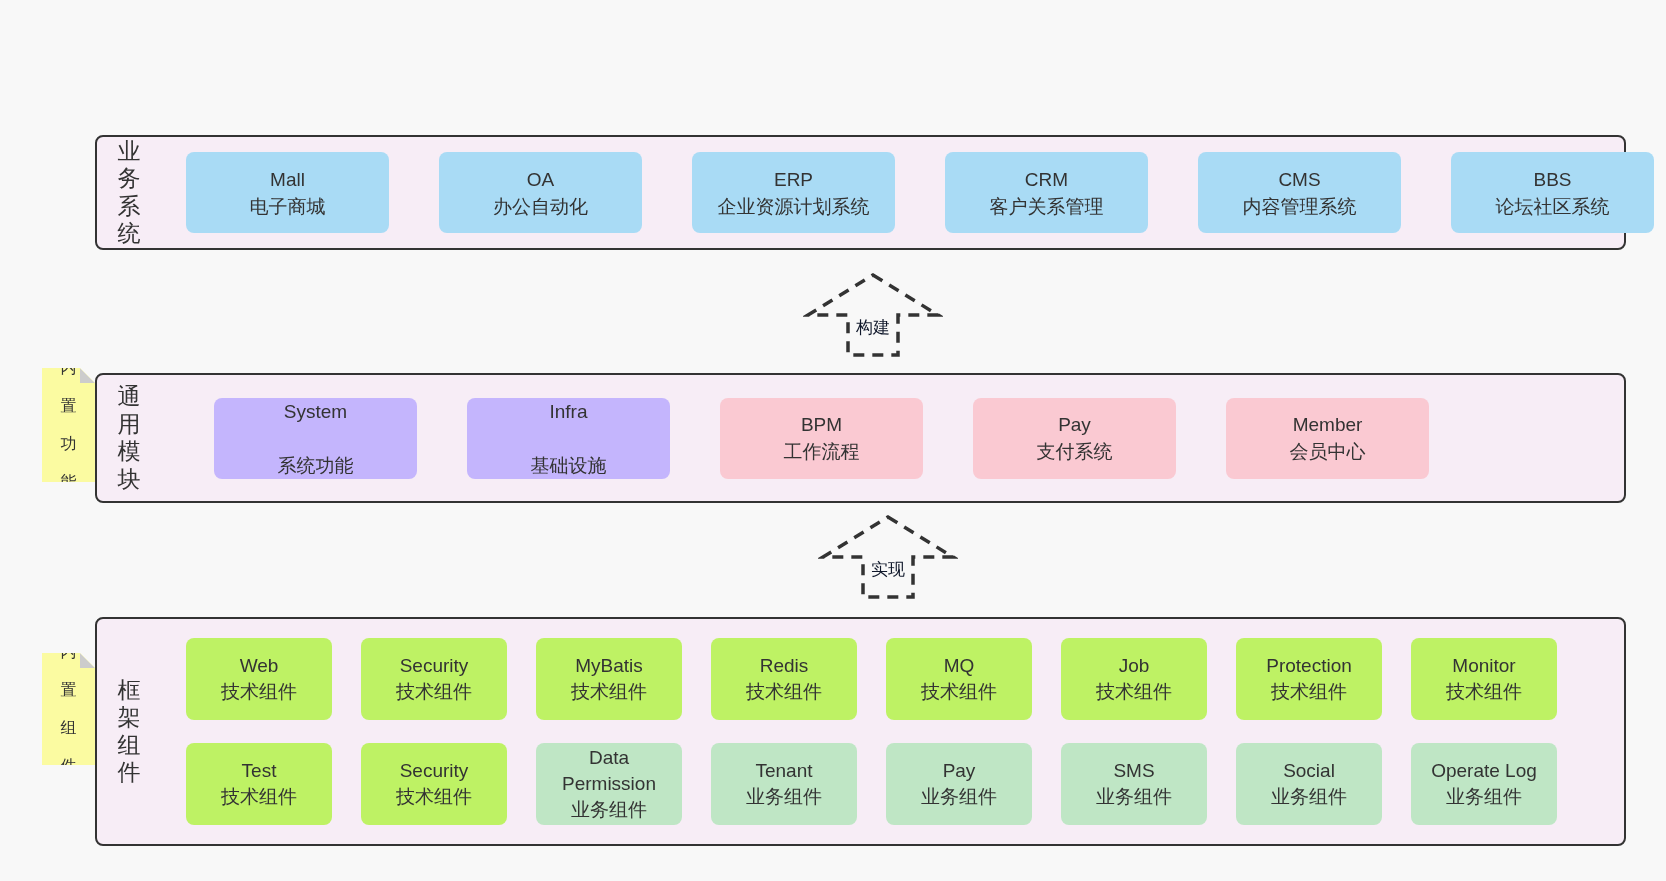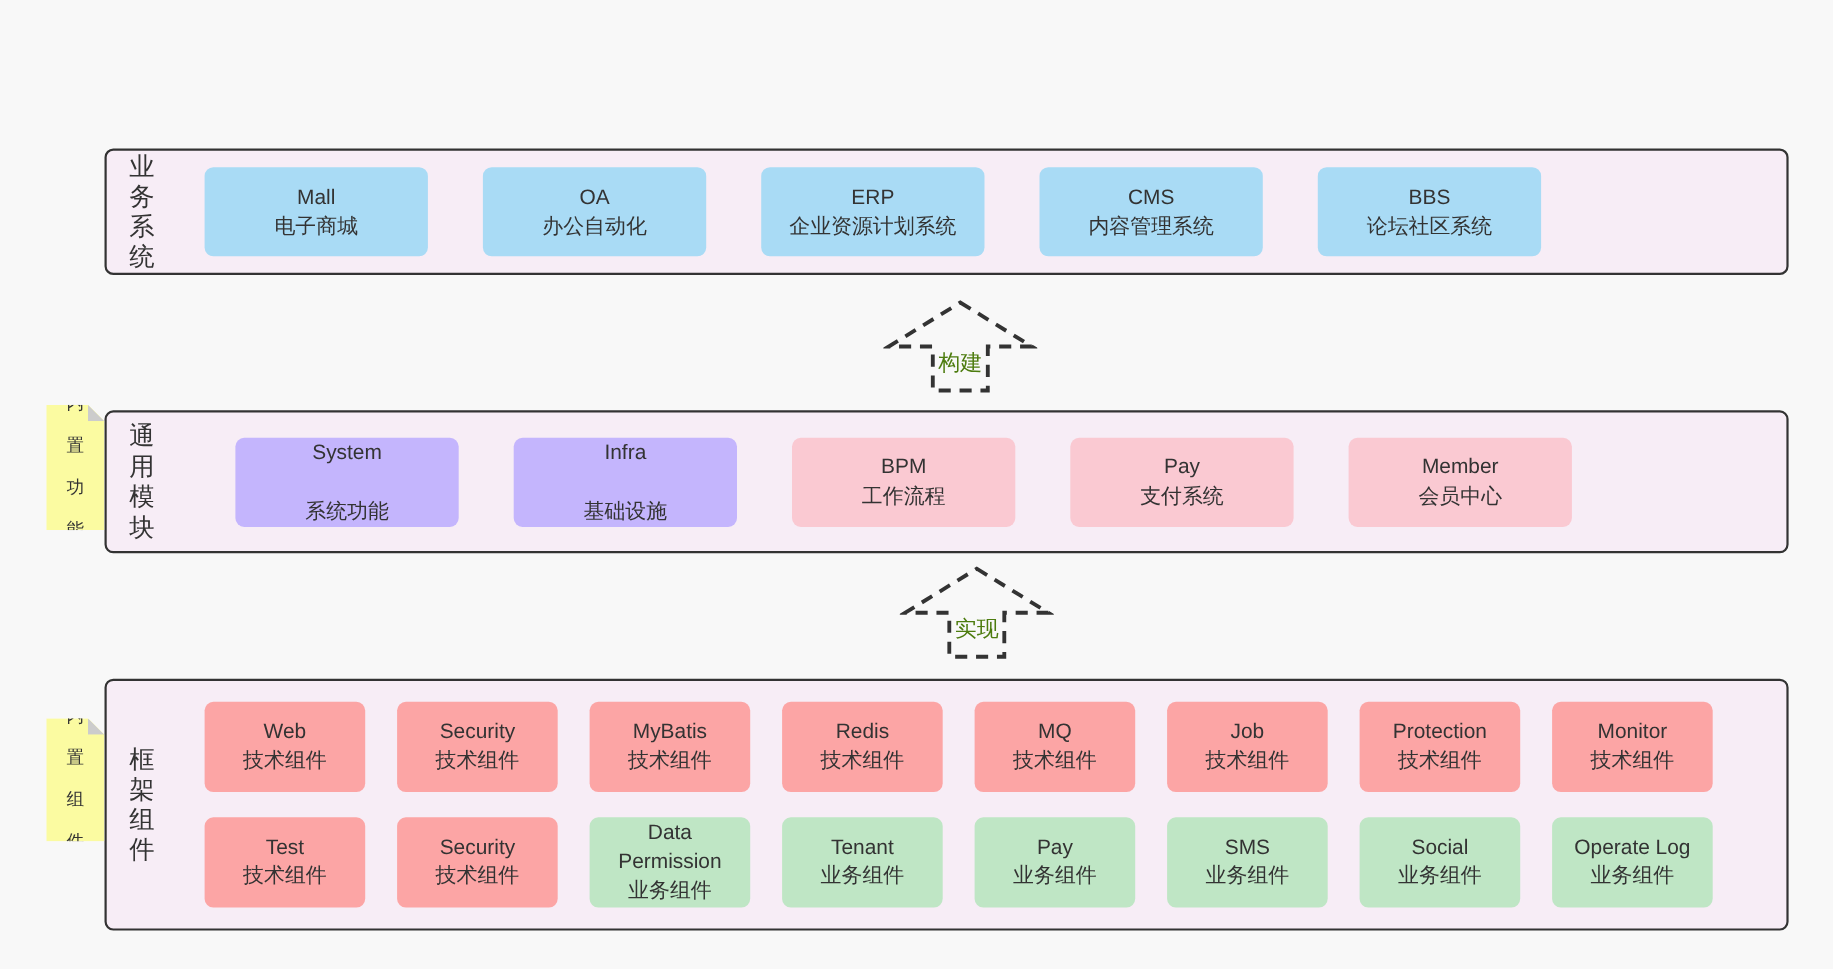--- a/index.html
+++ b/index.html
@@ -21,40 +21,40 @@
   .row-6{grid-template-columns:repeat(6,203px);gap:50px;}
   .row-8{grid-template-columns:repeat(8,146px);gap:29px;}
 
   .box{height:81px;border-radius:8px;display:flex;flex-direction:column;align-items:center;
        justify-content:center;text-align:center;font-size:19px;line-height:27px;color:#333;}
   #band2 .box{height:82px;line-height:26px;}
   .box .title{white-space:pre-line;}
   .v-blue{background:#a9dbf5;}
   .v-red{background:#c4b5fd;justify-content:space-between;}
   .v-pink{background:#fac9d2;}
-  .v-green{background:#fca5a5;}
+  .v-green{background:#bef264;}
   .v-lightgreen{background:#bfe6c5;}
 
   
   .note{position:absolute;left:42px;width:53px;background:#fbfba1;z-index:3;
         display:flex;align-items:center;justify-content:center;
         clip-path:polygon(0 0,calc(100% - 15px) 0,100% 15px,100% 100%,0 100%);}
   #note0{top:368px;height:114px;}
   #note1{top:653px;height:112px;}
   .note .vtext{width:24px;font-size:16px;line-height:38px;}
   .fold{position:absolute;top:0;right:0;width:15px;height:15px;background:#ccc;
         clip-path:polygon(0 0,100% 100%,0 100%);}
 
   
   .arrow{position:absolute;width:140px;height:86px;}
   #arrow0{left:803px;top:272px;}
   #arrow1{left:818px;top:514px;}
   .arrow svg{position:absolute;inset:0;width:100%;height:100%;}
   .arrow-label{position:absolute;left:0;right:0;top:44px;text-align:center;
-               font-size:20px;color:#4d7c0f;}
+               font-size:17px;color:#0f172a;}
 </style>
 </head>
 <body>
 
 <div class="canvas">
 
   <section class="band" id="band0">
     <div class="band-label vtext">业务系统</div>
     <div class="band-rows">
       <div class="band-row row-6">
@@ -62,20 +62,24 @@
             <span class="title">Mall</span>
             <span class="sub">电子商城</span>
           </div>
           <div class="box v-blue">
             <span class="title">OA</span>
             <span class="sub">办公自动化</span>
           </div>
           <div class="box v-blue">
             <span class="title">ERP</span>
             <span class="sub">企业资源计划系统</span>
+          </div>
+          <div class="box v-blue">
+            <span class="title">CRM</span>
+            <span class="sub">客户关系管理</span>
           </div>
           <div class="box v-blue">
             <span class="title">CMS</span>
             <span class="sub">内容管理系统</span>
           </div>
           <div class="box v-blue">
             <span class="title">BBS</span>
             <span class="sub">论坛社区系统</span>
           </div>
         </div>

